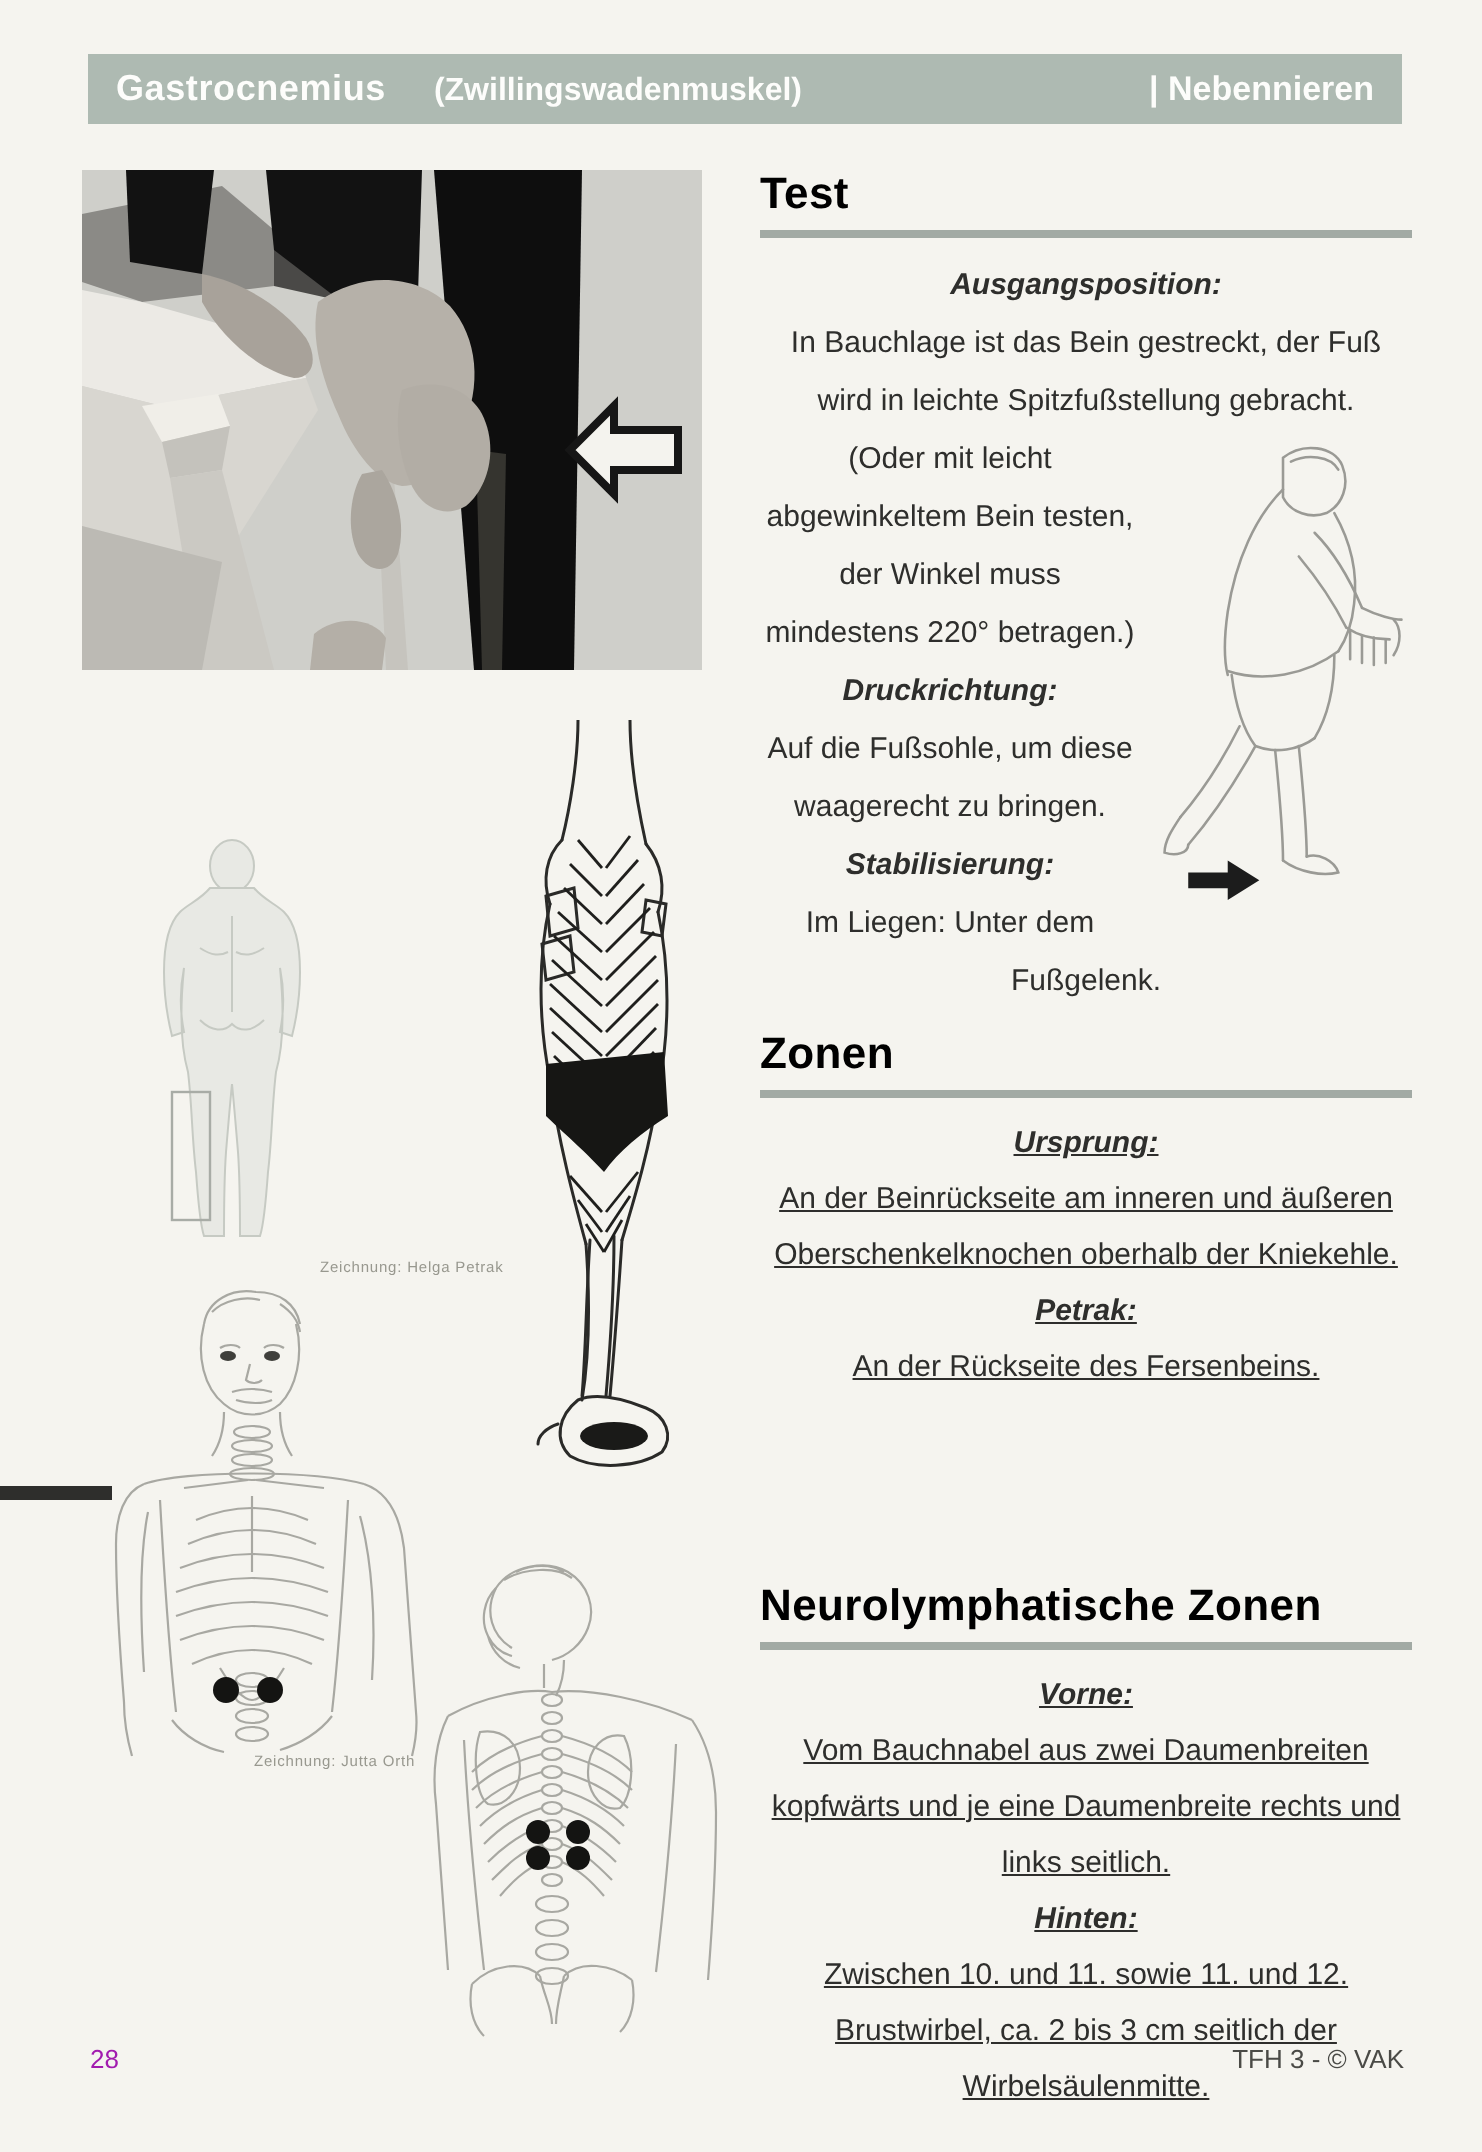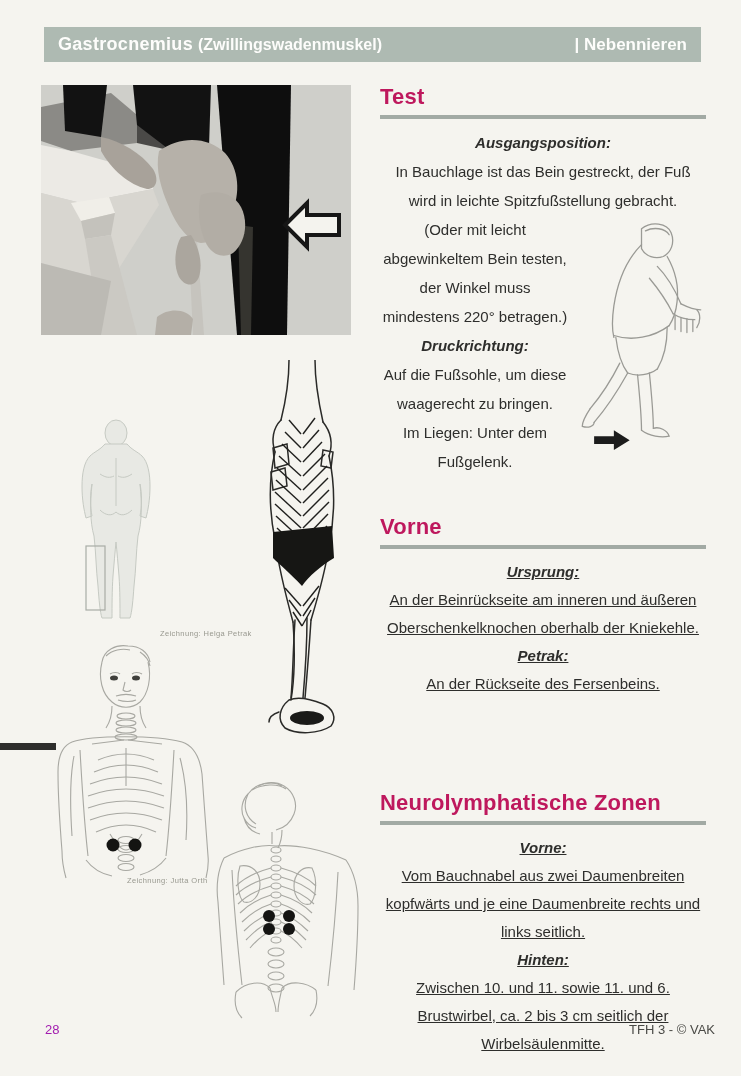--- a/index.html
+++ b/index.html
@@ -9,43 +9,43 @@
     font-family:"Liberation Sans", sans-serif;color:#2e2e2c;
   }
   
   .header-bar{
     position:absolute;left:44px;top:27px;width:657px;height:35px;
     background:var(--header-bar,#aebab2);
     display:flex;align-items:center;justify-content:space-between;
     padding:0 14px;box-sizing:border-box;color:#fdfdfb;
   }
   .header-title{font-size:18px;font-weight:bold;letter-spacing:.3px;white-space:nowrap;}
-  .header-sub{font-size:16px;font-weight:bold;margin-left:5px;}
+  .header-sub{font-size:16px;font-weight:bold;margin-left:24px;}
   .header-right{font-size:17px;font-weight:bold;white-space:nowrap;}
   
   .section{position:absolute;left:380px;width:326px;}
-  .section h2{margin:0;font-size:22px;font-weight:bold;color:#be185d;letter-spacing:.2px;}
+  .section h2{margin:0;font-size:22px;font-weight:bold;color:#000000;letter-spacing:.2px;}
   .rule{height:4px;background:var(--rule,#a2aaa4);margin-top:5px;}
   .section .body{margin-top:9px;}
   .section p{margin:0;font-size:15px;line-height:29px;color:#2e2e2c;text-align:center;}
   .lbl{font-weight:bold;font-style:italic;}
   .just{text-align:justify;}
   #section-muskel p,#section-neuro p{line-height:28px;text-decoration:underline;}
   
   .fig-stretch{float:right;width:128px;height:232px;margin:4px 0 4px 8px;}
   
   .abs{position:absolute;}
   .caption{
     position:absolute;font-size:7.5px;color:#98988f;letter-spacing:.4px;white-space:nowrap;
   }
   
   .photo{position:absolute;left:41px;top:85px;width:310px;height:250px;}
   
   .footer-left{position:absolute;left:45px;top:1022px;font-size:13px;color:#a21caf;}
-  .footer-right{position:absolute;right:26px;top:1022px;font-size:13px;color:#4a4a46;text-align:left;}
+  .footer-right{position:absolute;right:39px;top:1022px;font-size:13px;color:#4a4a46;text-align:left;}
   
   .edge-tab{position:absolute;left:0;top:743px;width:56px;height:7px;background:#2e2e2c;}
   svg{display:block;width:100%;height:100%;}
 </style>
 </head>
 <body>
 
 <div class="page">
 
   <div class="header-bar">
@@ -106,43 +106,44 @@
             <path d="M62,214 C70,220 82,222 90,220 C88,214 80,210 74,212"></path>
             <path d="M48,156 C38,174 26,192 14,206 M40,146 C32,162 22,178 10,192"></path>
             <path d="M10,192 C6,198 2,204 2,210 C8,212 14,210 14,206"></path>
           </g>
           <polygon points="14,220 34,220 34,214 50,224 34,234 34,228 14,228" fill="#1c1c1c"></polygon>
         </svg>
       </div>
       <p>(Oder mit leicht abgewinkeltem Bein testen, der Winkel muss mindestens 220° betragen.)</p>
       <p class="lbl">Druckrichtung:</p>
       <p>Auf die Fußsohle, um diese waagerecht zu bringen.</p>
+      <p class="lbl">Stabilisierung:</p>
       <p>Im Liegen: Unter dem Fußgelenk.</p>
     </div>
   </div>
 
   <div class="section" id="section-muskel" style="top:514px;">
-    <h2>Vorne</h2>
+    <h2>Zonen</h2>
     <div class="rule"></div>
     <div class="body">
       <p class="lbl">Ursprung:</p>
       <p class="just">An der Beinrückseite am inneren und äußeren Oberschenkelknochen oberhalb der Kniekehle.</p>
       <p class="lbl">Petrak:</p>
       <p>An der Rückseite des Fersenbeins.</p>
     </div>
   </div>
 
   <div class="section" id="section-neuro" style="top:790px;">
     <h2>Neurolymphatische Zonen</h2>
     <div class="rule"></div>
     <div class="body">
       <p class="lbl">Vorne:</p>
       <p class="just">Vom Bauchnabel aus zwei Daumenbreiten kopfwärts und je eine Daumenbreite rechts und links seitlich.</p>
       <p class="lbl">Hinten:</p>
-      <p class="just">Zwischen 10. und 11. sowie 11. und 6. Brustwirbel, ca. 2 bis 3 cm seitlich der Wirbelsäulenmitte.</p>
+      <p class="just">Zwischen 10. und 11. sowie 11. und 12. Brustwirbel, ca. 2 bis 3 cm seitlich der Wirbelsäulenmitte.</p>
     </div>
   </div>
 
   <div class="abs" style="left:70px;top:418px;width:92px;height:207px;">
     <svg viewBox="0 0 92 207">
       <g fill="#e8e9e4" stroke="#c6cac3" stroke-width="1">
         <ellipse cx="46" cy="15" rx="11" ry="13"></ellipse>
         <path d="M35,26 C30,32 24,34 20,38 C14,44 12,56 12,68 C12,82 14,92 16,100 L22,98 C20,88 20,76 22,66 C20,86 20,104 24,118 C26,134 26,152 28,168 C29,182 30,194 32,200 L42,200 C42,188 42,172 43,158 C44,146 45,134 46,124 C47,134 48,146 49,158 C50,172 50,188 50,200 L60,200 C62,194 63,182 64,168 C66,152 66,134 68,118 C72,104 72,86 70,66 C72,76 72,88 70,98 L76,100 C78,92 80,82 80,68 C80,56 78,44 72,38 C68,34 62,32 57,26 Z"></path>
       </g>
       <g fill="none" stroke="#c6cac3" stroke-width="1">

